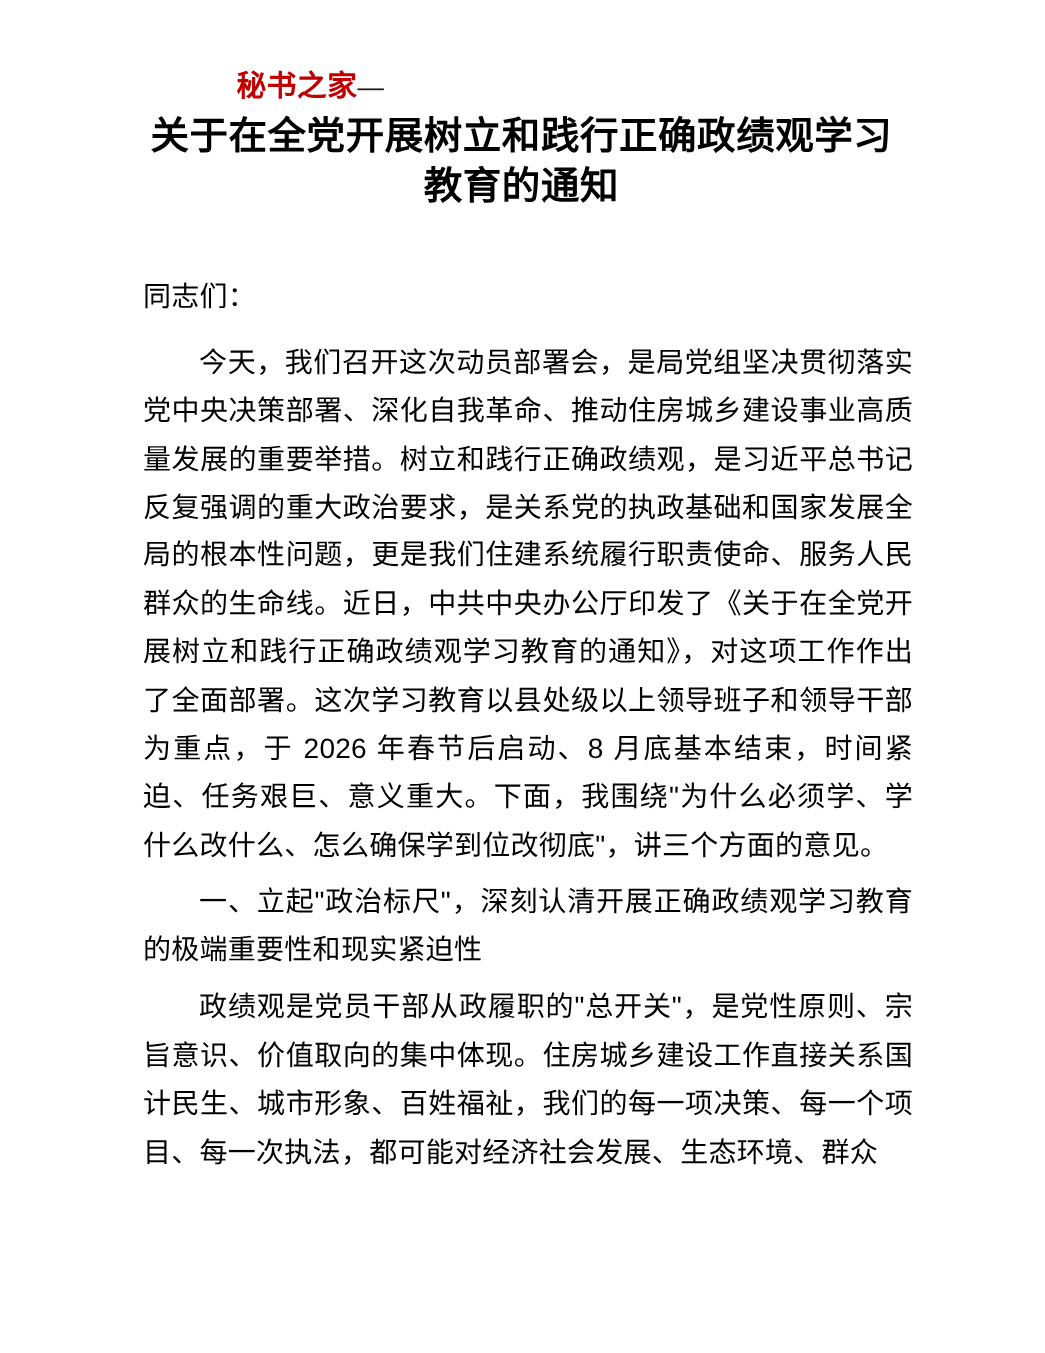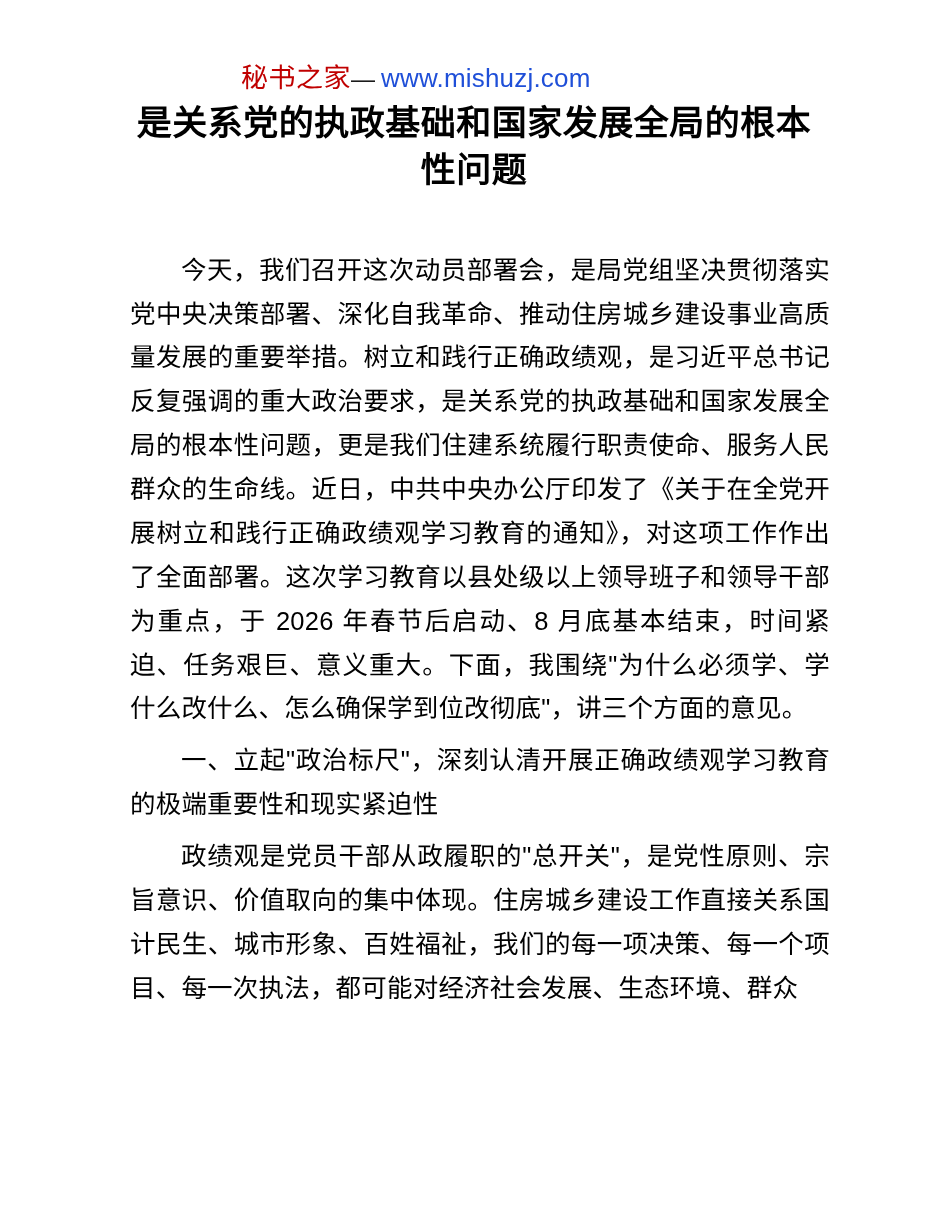--- a/index.html
+++ b/index.html
@@ -28,24 +28,23 @@
     align-items: baseline;
     justify-content: flex-start;
     font-size: 26px;
     line-height: 1.2;
     white-space: nowrap;
     margin-left: 85px;
     margin-bottom: 6px;
   }
   .brand {
     color: #c00000;
-    font-weight: normal;
+    font-weight: bold;
     font-size: 27px;
     letter-spacing: 0.5px;
-    margin-left: 26px;
   }
   .brand-sep {
     color: #1a1a1a;
     font-size: 24px;
   }
   .brand-tag {
     color: #1a1a1a;
     font-size: 24px;
   }
   .brand-url {
@@ -86,24 +85,24 @@
   }
 </style>
 </head>
 <body>
 
 <div class="page">
 
   <div class="header-line">
     <span class="brand">秘书之家</span>
     <span class="brand-sep">—</span>
-    <span class="brand-url">www.mishuzj.com</span>
   </div>
 
-  <h1 class="doc-title">是关系党的执政基础和国家发展全局的根本性问题</h1>
+  <h1 class="doc-title">关于在全党开展树立和践行正确政绩观学习教育的通知</h1>
 
   <div class="body-block">
+    <p class="para salutation">同志们：</p>
     <p class="para indent">今天，我们召开这次动员部署会，是局党组坚决贯彻落实党中央决策部署、深化自我革命、推动住房城乡建设事业高质量发展的重要举措。树立和践行正确政绩观，是习近平总书记反复强调的重大政治要求，是关系党的执政基础和国家发展全局的根本性问题，更是我们住建系统履行职责使命、服务人民群众的生命线。近日，中共中央办公厅印发了《关于在全党开展树立和践行正确政绩观学习教育的通知》，对这项工作作出了全面部署。这次学习教育以县处级以上领导班子和领导干部为重点，于 2026 年春节后启动、8 月底基本结束，时间紧迫、任务艰巨、意义重大。下面，我围绕"为什么必须学、学什么改什么、怎么确保学到位改彻底"，讲三个方面的意见。</p>
     <p class="para indent">一、立起"政治标尺"，深刻认清开展正确政绩观学习教育的极端重要性和现实紧迫性</p>
     <p class="para indent">政绩观是党员干部从政履职的"总开关"，是党性原则、宗旨意识、价值取向的集中体现。住房城乡建设工作直接关系国计民生、城市形象、百姓福祉，我们的每一项决策、每一个项目、每一次执法，都可能对经济社会发展、生态环境、群众</p>
   </div>
 
 </div>
 
 </body></html>

